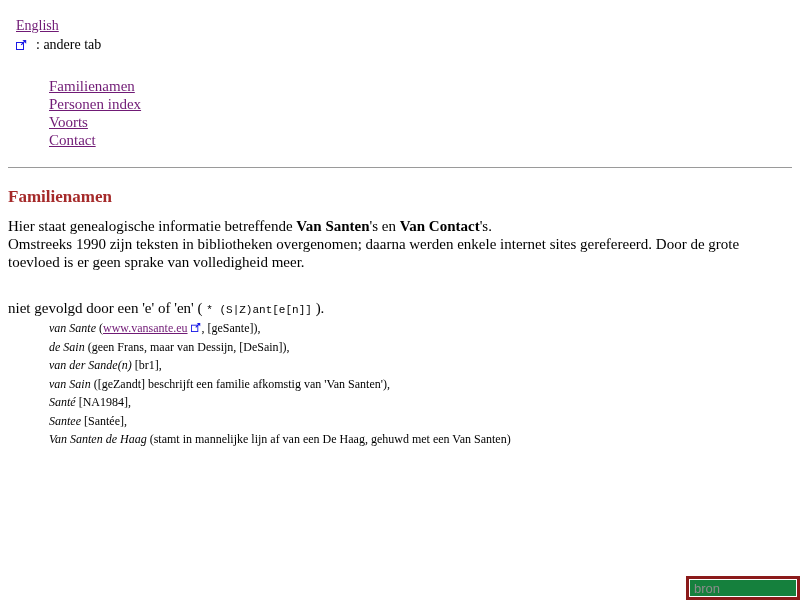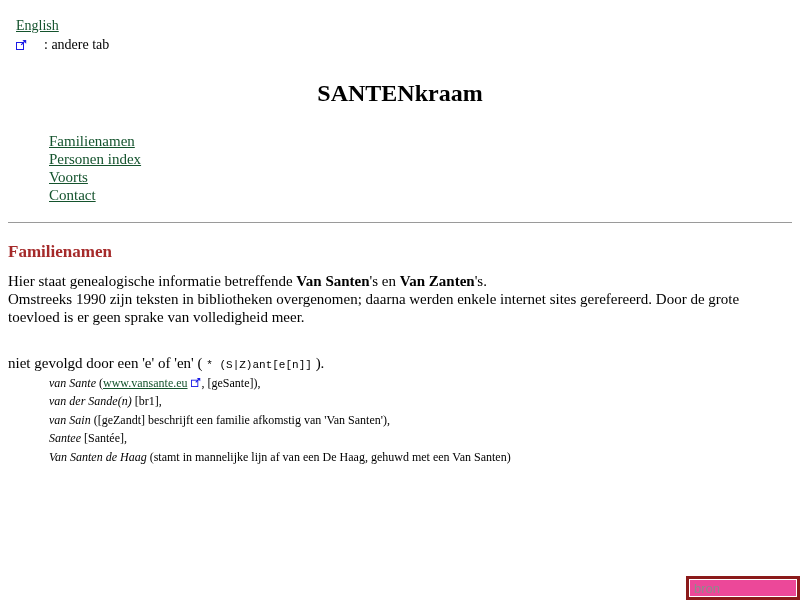--- a/index.html
+++ b/index.html
@@ -19,39 +19,39 @@
 
   .page {
     padding: 8px;
     box-sizing: border-box;
     width: 800px;
     height: 600px;
     position: relative;
   }
 
   a, .link {
-    color: #14532d;
+    color: #701a75;
     cursor: pointer;
   }
 
   
   .topbar {
     margin: 9px 0 0 8px;
   }
   .topbar .lang-link {
     font-size: 14px;
     display: inline-block;
   }
   .topbar .legend {
     font-size: 14px;
     margin-top: 2px;
     white-space: nowrap;
     display: flex;
     align-items: center;
-    gap: 16px;
+    gap: 8px;
   }
   .topbar .legend .legend-text {
     margin-left: 1px;
   }
 
   
   .extlink-icon {
     display: inline-block;
     width: 11px;
     height: 11px;
@@ -140,21 +140,21 @@
   .search-box input {
     width: 100%;
     height: 100%;
     box-sizing: border-box;
     border: 1px solid #ffffff;
     outline: none;
     font-family: "Liberation Sans", "DejaVu Sans", sans-serif;
     font-size: 13px;
     color: #000000;
     padding: 1px 4px;
-    background: #ec4899;
+    background: #15803d;
   }
   .search-box input::placeholder {
     color: #8c8c8c;
     opacity: 1;
   }
 </style>
 </head>
 <body>
 
 <div class="page">
@@ -166,59 +166,64 @@
         <svg viewBox="0 0 11 11" width="11" height="11" aria-hidden="true">
           <rect x="0.5" y="3.5" width="7" height="7" fill="none" stroke="#1a1ae6" stroke-width="1"></rect>
           <path d="M5.2 5.8 L9.6 1.4" stroke="#1a1ae6" stroke-width="1.2" fill="none"></path>
           <path d="M6.4 1.0 L10.2 1.0 L10.2 4.8 Z" fill="#1a1ae6"></path>
         </svg>
       </span>
       <span class="legend-text">: andere tab</span>
     </div>
   </div>
 
-  <h1 class="site-title">SANTENkraam</h1>
 
   <nav class="mainnav">
     <a class="nav-item" href="#">Familienamen</a>
     <a class="nav-item" href="#">Personen index</a>
     <a class="nav-item" href="#">Voorts</a>
     <a class="nav-item" href="#">Contact</a>
   </nav>
 
   <hr class="divider">
 
   <h2 class="section-heading">Familienamen</h2>
 
   <p class="para">
-    <span>Hier staat genealogische informatie betreffende </span><span class="bold">Van Santen</span><span>'s en </span><span class="bold">Van Zanten</span><span>'s.</span><br>
+    <span>Hier staat genealogische informatie betreffende </span><span class="bold">Van Santen</span><span>'s en </span><span class="bold">Van Contact</span><span>'s.</span><br>
     <span>Omstreeks 1990 zijn teksten in bibliotheken overgenomen; daarna werden enkele internet sites gerefereerd. Door de grote</span><br>
     <span>toevloed is er geen sprake van volledigheid meer.</span>
   </p>
 
   <p class="para">
     <br>
     <span>niet gevolgd door een 'e' of 'en' ( </span><code class="mono">*  (S|Z)ant[e[n]]</code><span> ).</span>
   </p>
 
 
 
   <ul class="family-list">
     <li>
       <span class="ital">van Sante</span><span> (</span><a href="#">www.vansante.eu</a><span>&nbsp;</span><span class="extlink-icon"><svg viewBox="0 0 11 11" width="10" height="10" aria-hidden="true">
             <rect x="0.5" y="3.5" width="7" height="7" fill="none" stroke="#1a1ae6" stroke-width="1"></rect>
             <path d="M5.2 5.8 L9.6 1.4" stroke="#1a1ae6" stroke-width="1.2" fill="none"></path>
             <path d="M6.4 1.0 L10.2 1.0 L10.2 4.8 Z" fill="#1a1ae6"></path>
           </svg></span><span>, [geSante]),</span>
     </li>
     <li>
+      <span class="ital">de Sain</span><span> (geen Frans, maar van Dessijn, [DeSain]),</span>
+    </li>
+    <li>
       <span class="ital">van der Sande(n)</span><span> [br1],</span>
     </li>
     <li>
       <span class="ital">van Sain</span><span> ([geZandt] beschrijft een familie afkomstig van 'Van Santen'),</span>
+    </li>
+    <li>
+      <span class="ital">Santé</span><span> [NA1984],</span>
     </li>
     <li>
       <span class="ital">Santee</span><span> [Santée],</span>
     </li>
     <li>
       <span class="ital">Van Santen de Haag</span><span> (stamt in mannelijke lijn af van een De Haag, gehuwd met een Van Santen)</span>
     </li>
   </ul>
 
   <div class="search-box">

